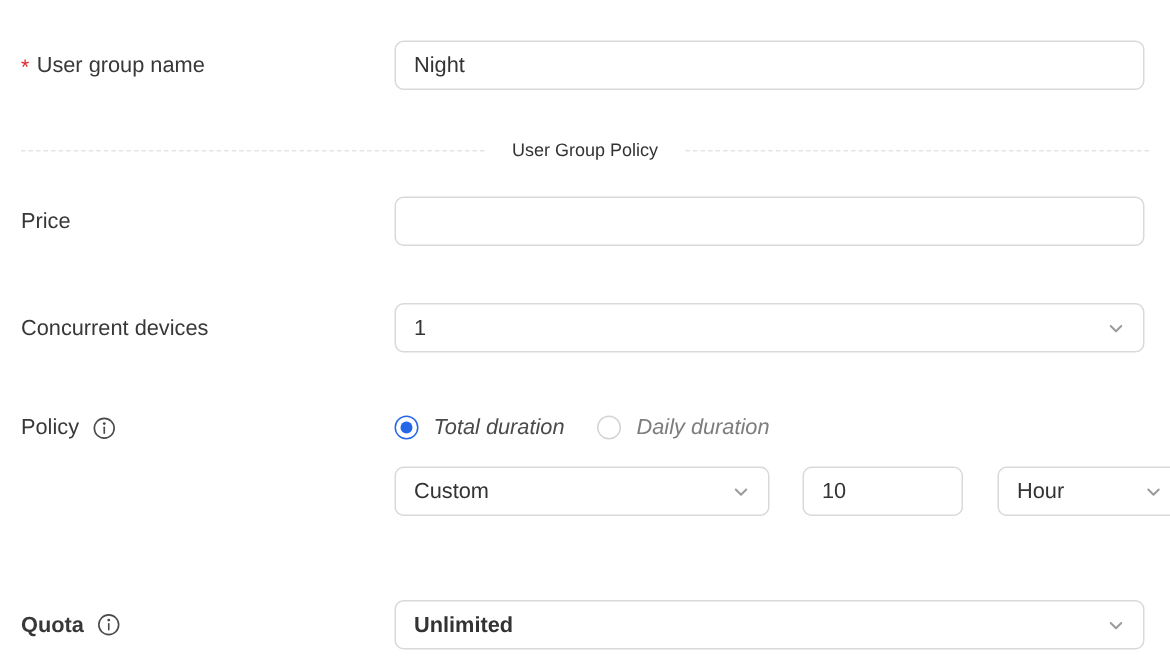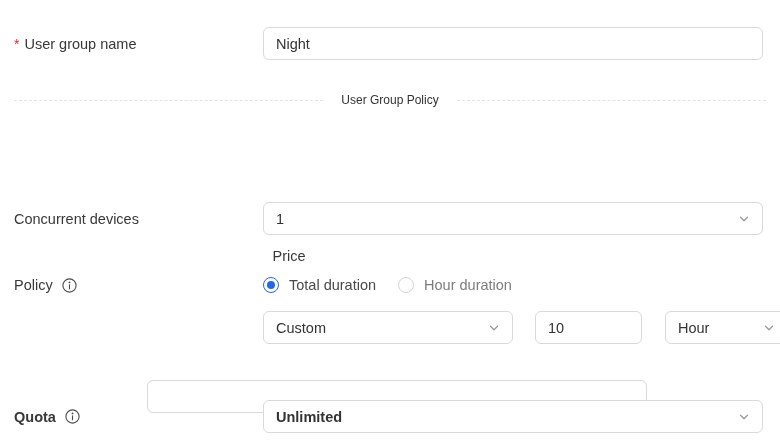--- a/index.html
+++ b/index.html
@@ -35,41 +35,41 @@
   }
   .chevron { flex: 0 0 auto; margin-left: 8px; display: flex; align-items: center; }
 
   
   .row-name   { margin-top: 27px; height: 33px; }
   .divider    { margin-top: 29px; height: 22px; display: flex; align-items: center;
                 font-size: 12px; color: #333; padding: 0; }
   .divider::before, .divider::after { content: ""; flex: 1; border-top: 1px dashed #e4e4e4; }
   .divider::before { margin: 0 18px 0 14px; }
   .divider::after  { margin: 0 14px 0 18px; }
-  .row-price  { margin-top: 20px; height: 33px; flex-direction: column; }
+  .row-price  { margin-top: 20px; height: 33px; }
   .row-devices{ margin-top: 38px; height: 33px; align-items: center; }
   .row-period { margin-top: 38px; align-items: flex-start; }
   .row-quota  { margin-top: 56px; height: 33px; font-weight: bold; }
 
   .period-controls { display: flex; flex-direction: column; }
   .radio-line { display: flex; align-items: center; height: 24px; }
   .radio-item { display: flex; align-items: center; cursor: pointer; }
   .radio-item + .radio-item { margin-left: 22px; }
   .radio-circle {
     width: 16px; height: 16px; border-radius: 50%;
     border: 1.5px solid #d4d4d4; background: #fff;
     display: flex; align-items: center; justify-content: center;
     flex: 0 0 16px;
   }
   .radio-circle.checked { border-color: #2667e8; }
   .radio-circle.checked::after {
     content: ""; width: 8px; height: 8px; border-radius: 50%;
     background: #2667e8;
   }
-  .radio-text { margin-left: 10px; font-size: 14.5px; }
+  .radio-text { margin-left: 10px; font-size: 14.5px; font-style: italic; }
   .radio-text.sel { color: #4a4a4a; }
   .radio-text.unsel { color: #7d7d7d; }
 
   .duration-line { display: flex; margin-top: 14px; }
   .w-mode { width: 250px; flex: 0 0 250px; }
   .w-num  { width: 107px; flex: 0 0 107px; margin-left: 22px; }
   .w-unit { width: 123px; flex: 0 0 123px; margin-left: 23px; }
 
   .info-icon { margin-left: 9px; display: flex; align-items: center; }
 </style>
@@ -125,21 +125,21 @@
       </span>
     </div>
     <div class="control-col period-controls">
       <div class="radio-line">
         <div class="radio-item">
           <span class="radio-circle checked"></span>
           <span class="radio-text sel">Total duration</span>
         </div>
         <div class="radio-item">
           <span class="radio-circle"></span>
-          <span class="radio-text unsel">Hour duration</span>
+          <span class="radio-text unsel">Daily duration</span>
         </div>
       </div>
       <div class="duration-line">
         <div class="select-box w-mode">
           <span>Custom</span>
           <span class="chevron">
             <svg width="12" height="12" viewBox="0 0 12 12">
                 <path d="M2.5 4.3 L6 7.8 L9.5 4.3" stroke="#9a9a9a" stroke-width="1.3" fill="none" stroke-linecap="round" stroke-linejoin="round"></path>
               </svg>
           </span>

